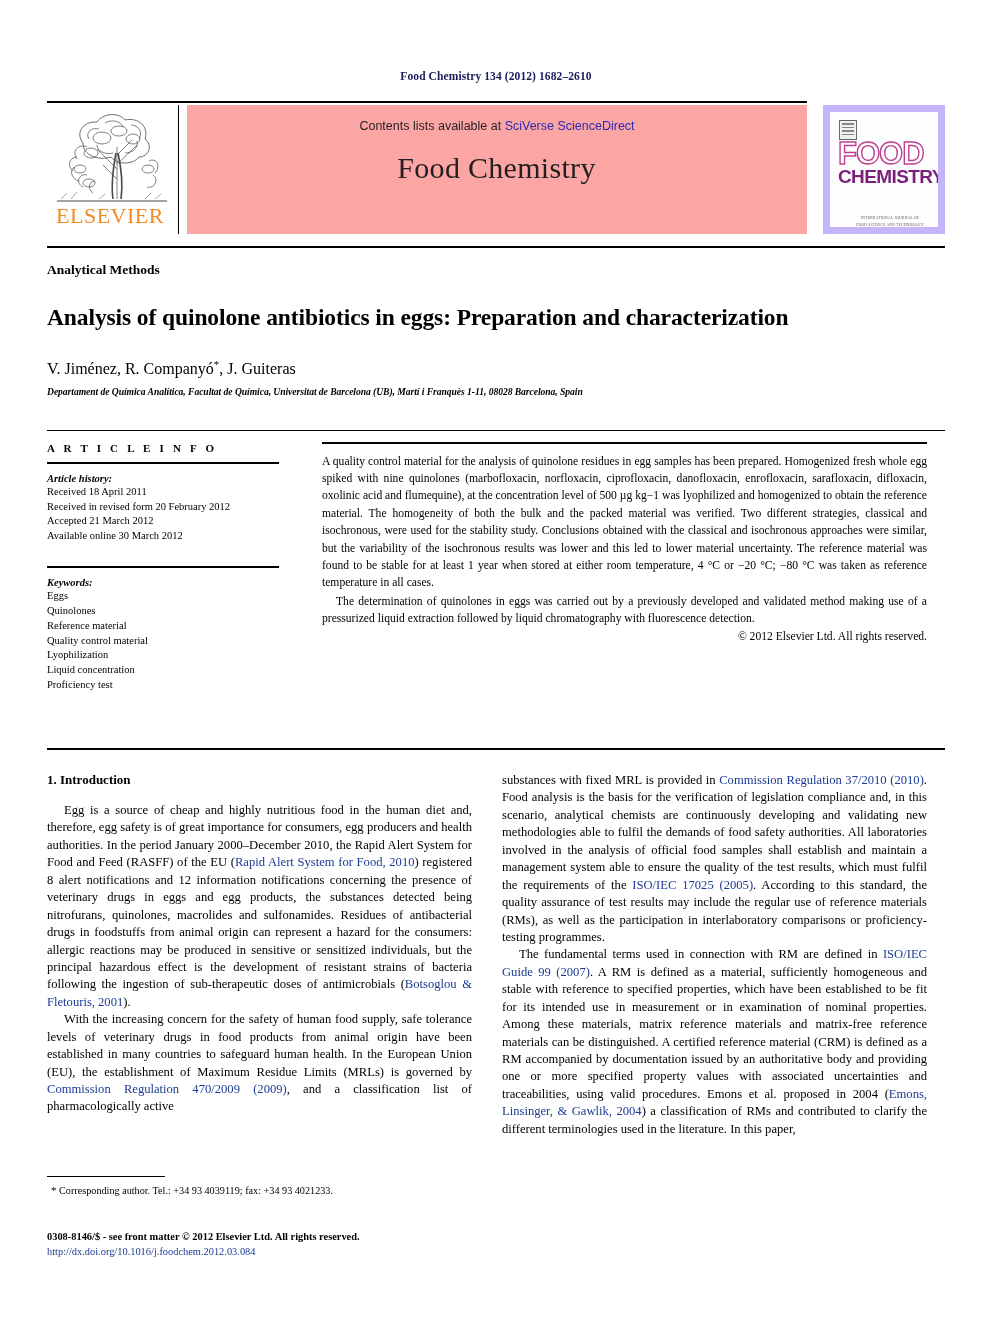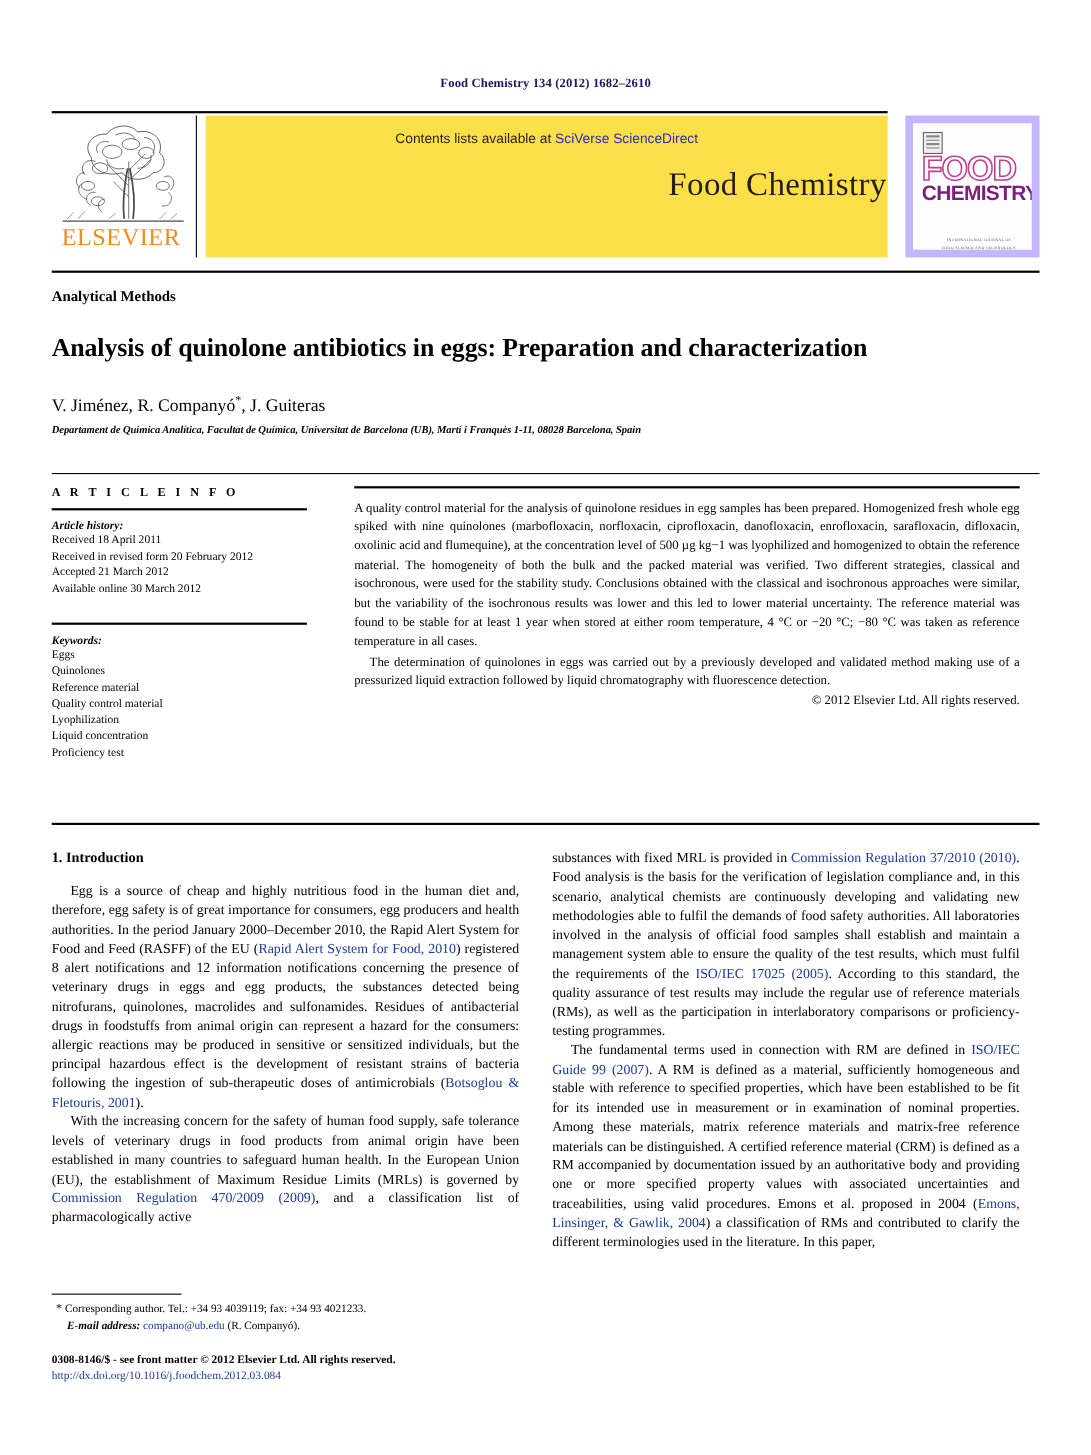--- a/index.html
+++ b/index.html
@@ -71,38 +71,38 @@
     font-size: 22px;
     letter-spacing: 0.5px;
     color: #F28B20;
     line-height: 1;
   }
   .journal-band {
     position: absolute;
     left: 140px; top: 4px;
     width: 620px;
     height: 129px;
-    background: #fde047;
+    background: #fca5a5;
     box-sizing: border-box;
   }
   .contents-line {
     position: absolute;
     left: 0; top: 14px;
     width: 620px;
     text-align: center;
     font-family: "Liberation Sans", sans-serif;
     font-size: 12.5px;
     color: #231f20;
   }
   .contents-line .sd-link { color: #2b2bb0; }
   .journal-title {
     position: absolute;
     left: 0; top: 46px;
     width: 619px;
-    text-align: right;
+    text-align: center;
     font-family: "Liberation Serif", serif;
     font-size: 30px;
     color: #231f20;
     letter-spacing: 0.3px;
   }
   .homepage-line {
     position: absolute;
     left: 0; top: 100px;
     width: 620px;
     text-align: center;
@@ -448,21 +448,20 @@
   </div>
 
   <div class="col-right">
     <p class="body-p"><span>substances with fixed MRL is provided in </span><span class="cite">Commission Regulation 37/2010 (2010)</span><span>. Food analysis is the basis for the verification of legislation compliance and, in this scenario, analytical chemists are continuously developing and validating new methodologies able to fulfil the demands of food safety authorities. All laboratories involved in the analysis of official food samples shall establish and maintain a management system able to ensure the quality of the test results, which must fulfil the requirements of the </span><span class="cite">ISO/IEC 17025 (2005)</span><span>. According to this standard, the quality assurance of test results may include the regular use of reference materials (RMs), as well as the participation in interlaboratory comparisons or proficiency-testing programmes.</span></p>
     <p class="body-p"><span>The fundamental terms used in connection with RM are defined in </span><span class="cite">ISO/IEC Guide 99 (2007)</span><span>. A RM is defined as a material, sufficiently homogeneous and stable with reference to specified properties, which have been established to be fit for its intended use in measurement or in examination of nominal properties. Among these materials, matrix reference materials and matrix-free reference materials can be distinguished. A certified reference material (CRM) is defined as a RM accompanied by documentation issued by an authoritative body and providing one or more specified property values with associated uncertainties and traceabilities, using valid procedures. Emons et al. proposed in 2004 (</span><span class="cite">Emons, Linsinger, &amp; Gawlik, 2004</span><span>) a classification of RMs and contributed to clarify the different terminologies used in the literature. In this paper,</span></p>
   </div>
 
   <div class="footnote">
     <div class="footnote-rule"></div>
     <div class="footnote-line"><span class="star">*</span><span> Corresponding author. Tel.: +34 93 4039119; fax: +34 93 4021233.</span></div>
-    <div class="footnote-line" style="text-indent:0"><em>E-mail address:</em> <span class="mail">compano@ub.edu</span><span> (R. Companyó).</span></div>
   </div>
 
   <div class="page-footer">
     <div class="issn-line">0308-8146/$ - see front matter © 2012 Elsevier Ltd. All rights reserved.</div>
     <div class="doi-line">http://dx.doi.org/10.1016/j.foodchem.2012.03.084</div>
   </div>
 
 </div>
 
 </body></html>

